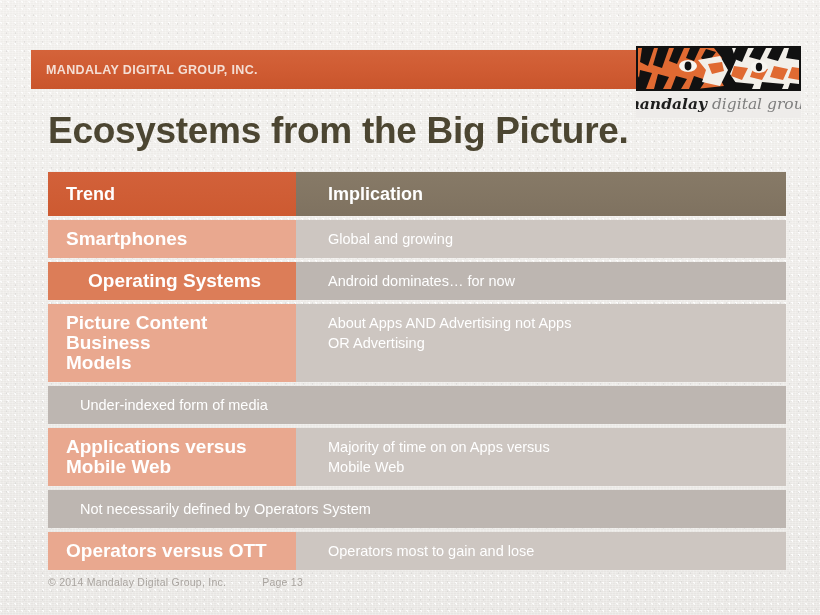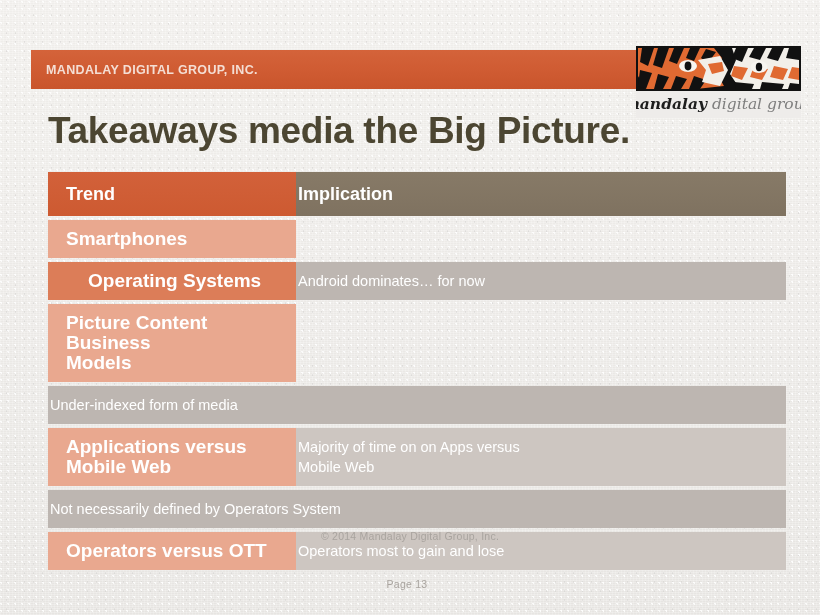--- a/index.html
+++ b/index.html
@@ -138,21 +138,21 @@
     box-sizing: border-box;
     padding: 9px 14px 9px 18px;
     color: #ffffff;
     font-size: 19px;
     line-height: 20px;
     font-weight: bold;
   }
   .cell-impl {
     flex: 1 1 auto;
     box-sizing: border-box;
-    padding: 9px 14px 9px 2px;
+    padding: 9px 14px 9px 32px;
     color: #ffffff;
     font-size: 14.5px;
     line-height: 20px;
   }
   
   .trow.head .cell-trend {
     background: linear-gradient(180deg, #d2613a 0%, #cd5a31 100%);
     font-size: 18px;
     font-weight: bold;
     padding-top: 10px;
@@ -178,27 +178,26 @@
 
   
   #footer {
     position: absolute;
     left: 40px;
     right: 40px;
     top: 566px;
     height: 16px;
     z-index: 3;
     display: flex;
-    justify-content: flex-end;
+    justify-content: flex-start;
     align-items: center;
     gap: 36px;
     font-size: 10.5px;
     color: #a9a49f;
     letter-spacing: .25px;
-    flex-direction: column;
   }
   #footer-copyright { white-space: nowrap; }
   #footer-page { white-space: nowrap; padding-right: 6px; }
 </style>
 </head>
 <body>
 
 <div id="slide">
   <div id="slide-inner">
 
@@ -245,48 +244,55 @@
           <ellipse cx="123" cy="21" rx="3.2" ry="4.2" fill="#111111"></ellipse>
         </svg>
       </div>
       <div id="logo-wordmark">
         <span class="wm">
           <span class="w1">mandalay</span><span class="w2"> digital group</span>
         </span>
       </div>
     </div>
 
-    <div id="page-title">Takeaways media the Big Picture.</div>
+    <div id="page-title">Ecosystems from the Big Picture.</div>
 
     <div id="takeaways-table">
 
       <div class="trow head">
         <div class="cell-trend">Trend</div>
         <div class="cell-impl">Implication</div>
       </div>
 
       <div class="trow light">
         <div class="cell-trend">
           <span class="cell-line">Smartphones</span>
         </div>
+        <div class="cell-impl">
+          <span class="cell-line">Global and growing</span>
+        </div>
       </div>
 
       <div class="trow dark">
         <div class="cell-trend">
           <span class="cell-line">Operating Systems</span>
         </div>
         <div class="cell-impl">
           <span class="cell-line">Android dominates… for now</span>
         </div>
       </div>
 
       <div class="trow light">
         <div class="cell-trend">
           <span class="cell-line">Picture Content Business</span>
           <span class="cell-line">Models</span>
+        </div>
+        <div class="cell-impl">
+          <span class="cell-line">About Apps AND Advertising not Apps</span>
+          <span class="cell-line">OR Advertising</span>
         </div>
       </div>
 
       <div class="trow dark">
         <div class="cell-impl">
           <span class="cell-line">Under-indexed form of media</span>
         </div>
       </div>
 
       <div class="trow light">

